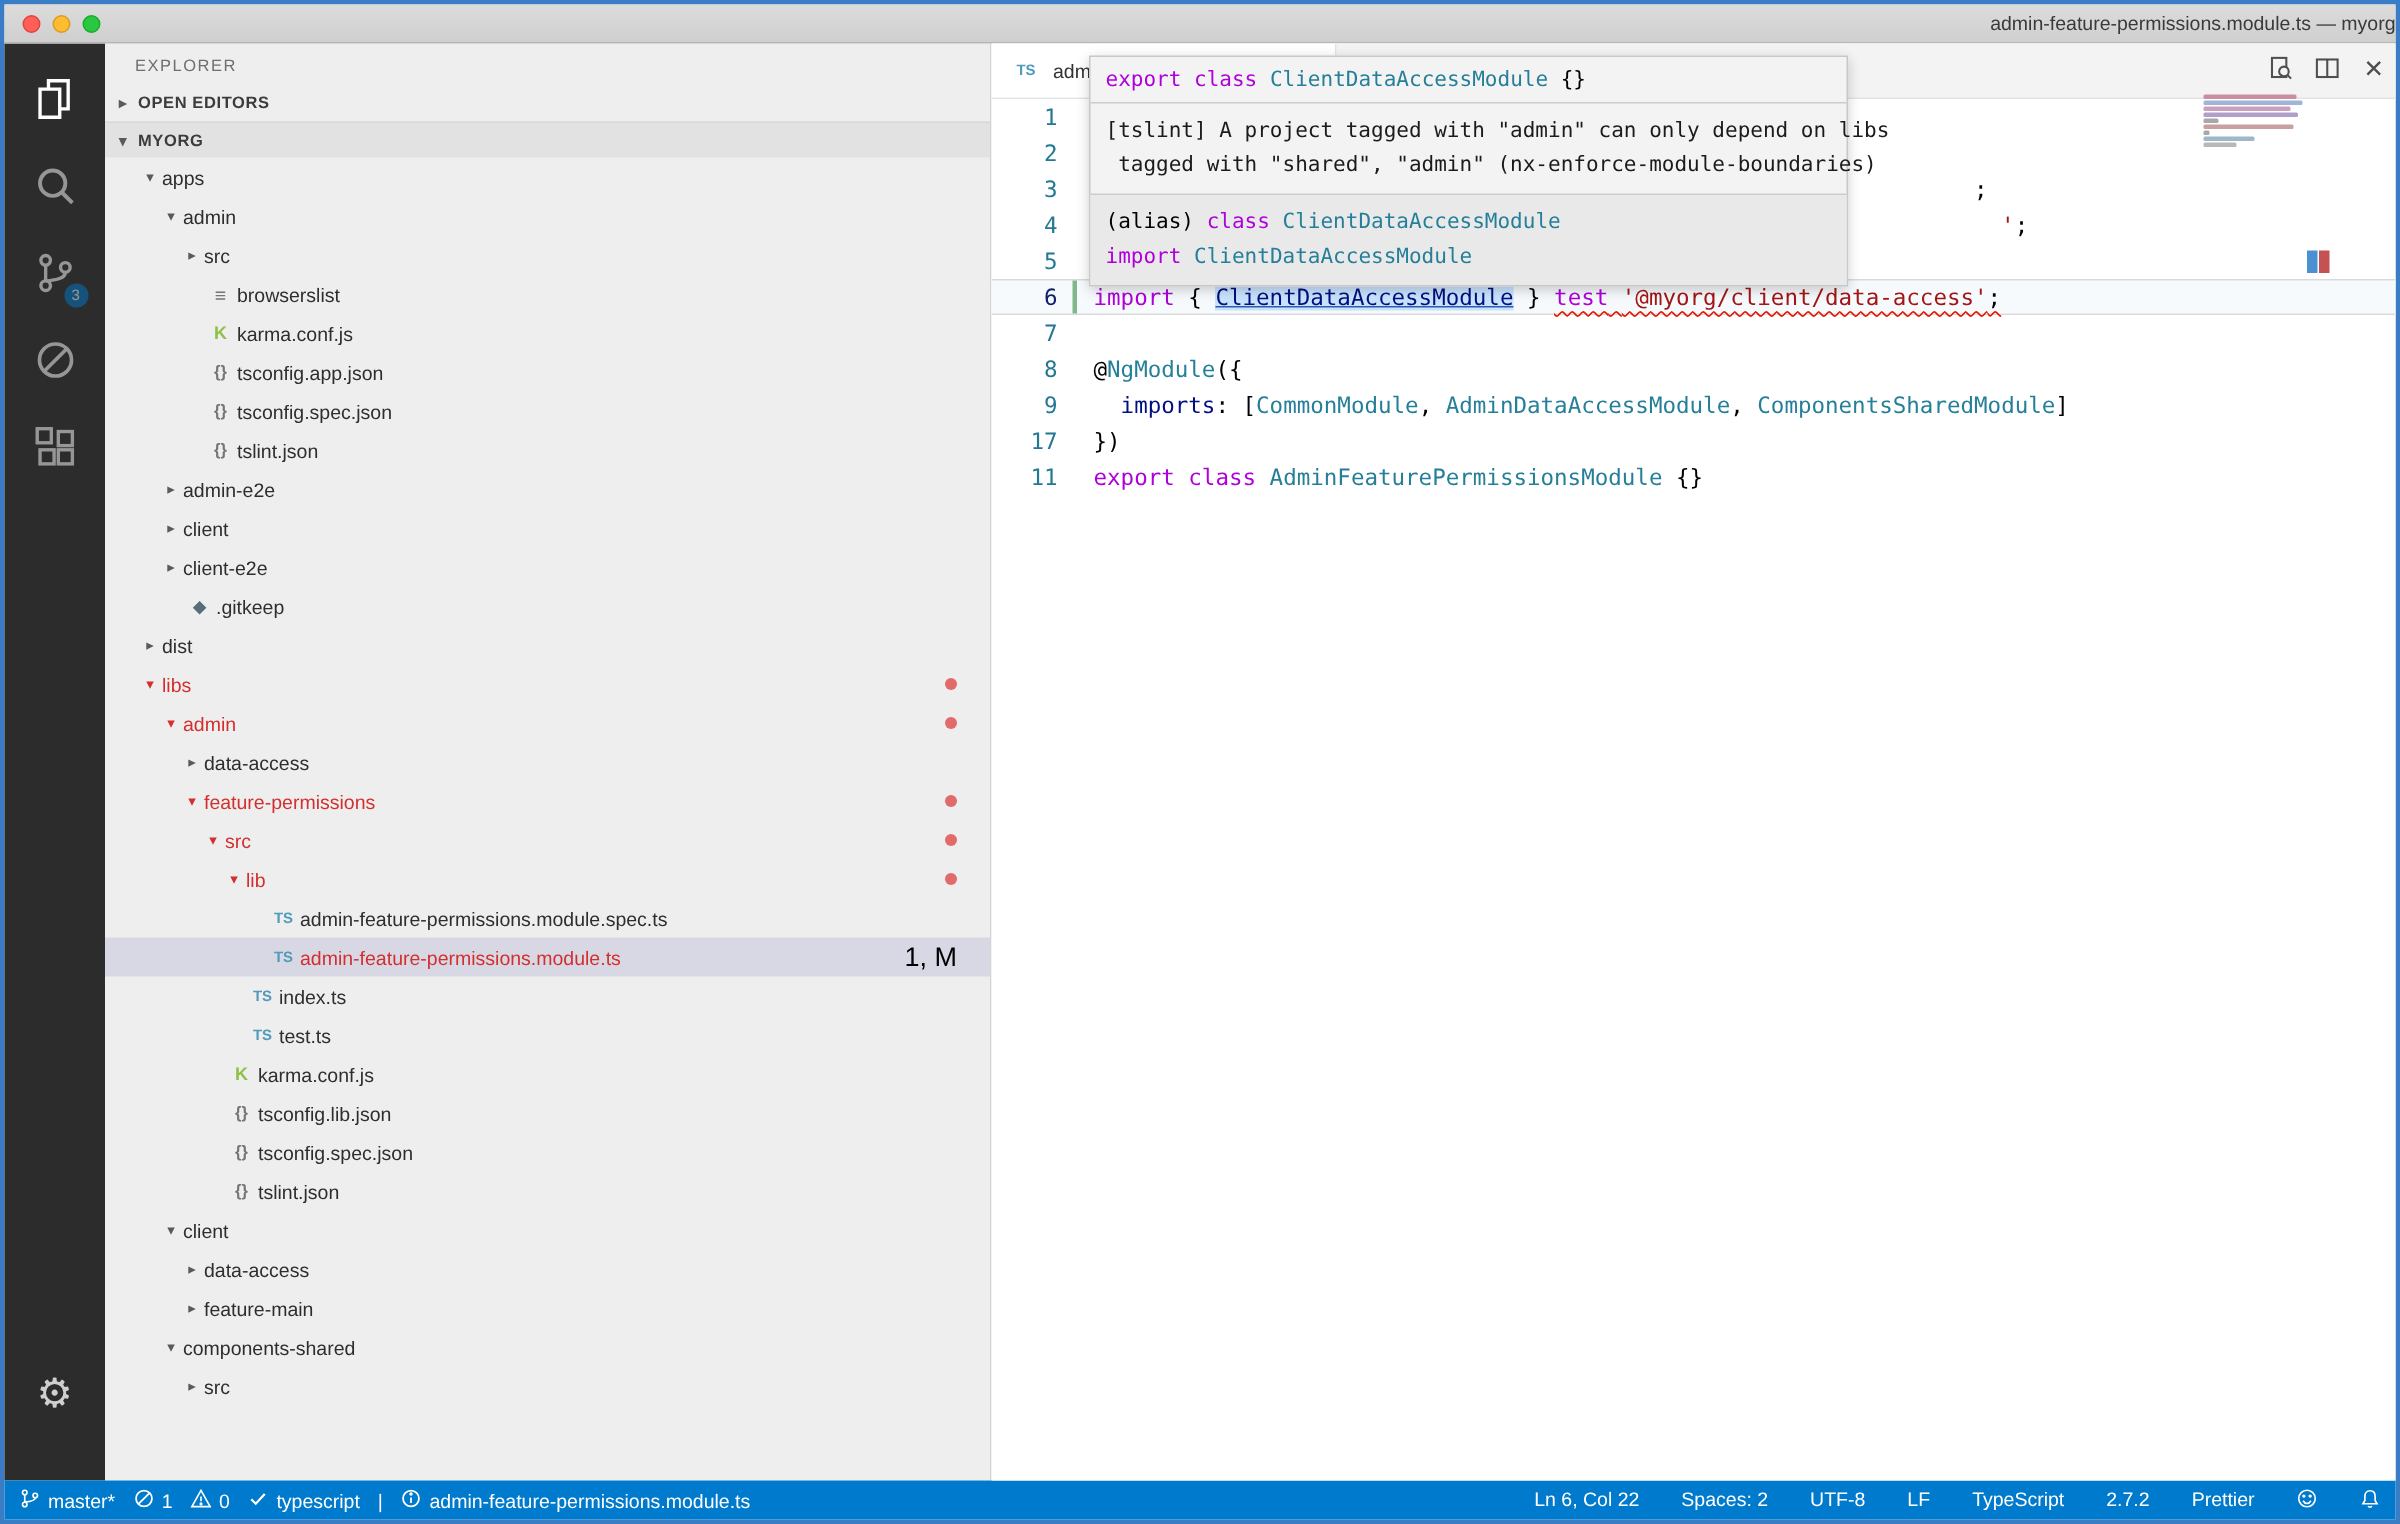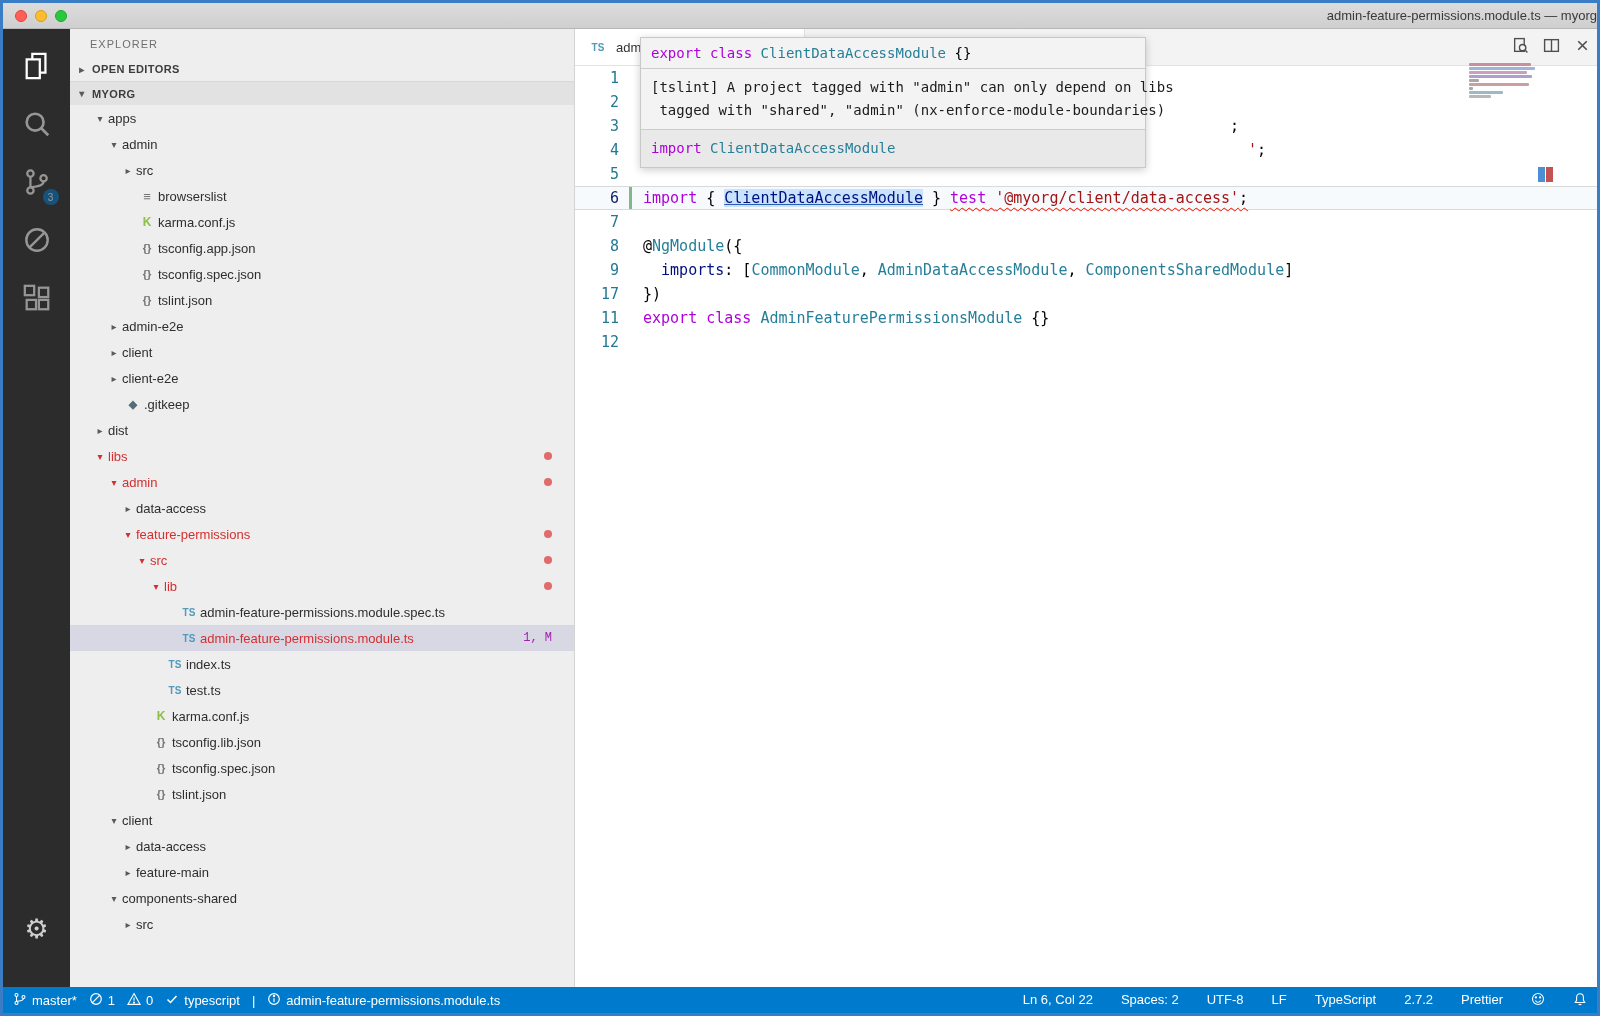--- a/index.html
+++ b/index.html
@@ -27,21 +27,21 @@
   .ab-item { width:48px; height:58px; display:flex; align-items:center; justify-content:center;
              position:relative; color:#ffffff; opacity:.5; cursor:pointer; }
   .ab-item.active { opacity:1; }
   .ab-item svg { width:30px; height:30px; }
   .ab-badge { position:absolute; right:2px; bottom:6px; min-width:16px; height:16px; border-radius:8px;
               background:#007acc; color:#fff; font-size:10px; display:flex; align-items:center;
               justify-content:center; opacity:1; }
   .ab-settings { margin-top:auto; margin-bottom:42px; font-size:27px; color:#cfcfcf; cursor:pointer; }
 
   
-  .sidebar { width:505px; background:#eeeeee; border-right:1px solid #d4d4d4; flex:0 0 auto;
+  .sidebar { width:591px; background:#eeeeee; border-right:1px solid #d4d4d4; flex:0 0 auto;
              display:flex; flex-direction:column; overflow:hidden; font-size:13px; color:#2e2e2e; }
   .sb-title { padding:9px 0 7px 20px; font-size:11px; letter-spacing:1px; color:#6f6f6f; }
   .sb-section { height:24px; display:flex; align-items:center; gap:4px; padding-left:6px;
                 font-size:11px; font-weight:bold; color:#3c3c3c; letter-spacing:.4px; cursor:pointer; }
   .sb-section.shaded { background:#e2e2e2; border-top:1px solid #d8d8d8; }
   .chev { width:12px; text-align:center; font-size:10px; color:#5a5a5a; font-style:normal; }
 
   .tree { flex:1; overflow:hidden; }
   .tree-row { height:26px; display:flex; align-items:center; cursor:pointer; position:relative; }
   .tree-row.selected { background:#d8d8e4; }
@@ -49,21 +49,21 @@
   .twisty.mod { color:#d32f2f; }
   .ficon { width:22px; flex:0 0 auto; font-weight:bold; font-size:10px; text-align:center; }
   .ficon-ts { color:#519aba; }
   .ficon-karma { color:#8dc149; font-size:12px; }
   .ficon-json { color:#757575; font-size:11px; }
   .ficon-list { color:#757575; font-size:13px; }
   .ficon-git { color:#546e7a; font-size:11px; }
   .tlabel { white-space:nowrap; }
   .tlabel.mod { color:#d32f2f; }
   .tright { margin-left:auto; padding-right:22px; display:flex; align-items:center; gap:8px; }
-  .tbadge { color:#a21caf; font-size:12px;font-family:Liberation Mono, monospace; }
+  .tbadge { color:#000000; font-size:18px; }
   .tdot { width:8px; height:8px; border-radius:50%; background:#e16a6a; }
 
   
   .editor { flex:1; position:relative; background:#fff; overflow:hidden; }
   .tabbar { height:37px; background:#f3f3f3; border-bottom:1px solid #e3e3e3; display:flex; }
   .tab { width:230px; background:#ffffff; display:flex; align-items:center; gap:7px; padding:0 12px;
          border-right:1px solid #e3e3e3; font-size:13px; color:#333; cursor:pointer; overflow:hidden;
          white-space:nowrap; }
   .editor-actions { position:absolute; top:0; right:6px; height:37px; display:flex; align-items:center;
                     gap:14px; color:#4f4f4f; z-index:5; }
@@ -443,30 +443,26 @@
             <span class="ctext"><span class="tok-plain">  </span><span class="tok-prop">imports</span><span class="tok-plain">: [</span><span class="tok-type">CommonModule</span><span class="tok-plain">, </span><span class="tok-type">AdminDataAccessModule</span><span class="tok-plain">, </span><span class="tok-type">ComponentsSharedModule</span><span class="tok-plain">]</span></span>
           </div>
           <div class="cline">
             <span class="ln">17</span>
             <span class="ctext"><span class="tok-plain">})</span></span>
           </div>
           <div class="cline">
             <span class="ln">11</span>
             <span class="ctext"><span class="tok-kw">export</span><span class="tok-plain"> </span><span class="tok-kw">class</span><span class="tok-plain"> </span><span class="tok-type">AdminFeaturePermissionsModule</span><span class="tok-plain"> {}</span></span>
           </div>
-          <div class="cline">
-            <span class="ln">12</span>
-            <span class="ctext"></span>
-          </div>
         </div>
 
       <div class="hover">
         <div class="hover-sig"><span class="tok-kw">export</span><span class="tok-plain"> </span><span class="tok-kw">class</span><span class="tok-plain"> </span><span class="tok-type">ClientDataAccessModule</span><span class="tok-plain"> {}</span></div>
         <div class="hover-msg"><div>[tslint] A project tagged with "admin" can only depend on libs</div><div> tagged with "shared", "admin" (nx-enforce-module-boundaries)</div></div>
-        <div class="hover-alias"><div><span class="tok-kw">import</span><span class="tok-plain"> </span><span class="tok-type">ClientDataAccessModule</span></div></div>
+        <div class="hover-alias"><div><span class="tok-plain">(alias) </span><span class="tok-kw">class</span><span class="tok-plain"> </span><span class="tok-type">ClientDataAccessModule</span></div><div><span class="tok-kw">import</span><span class="tok-plain"> </span><span class="tok-type">ClientDataAccessModule</span></div></div>
       </div>
 
       <div class="minimap">
         <i></i>
           <i></i>
           <i></i>
           <i></i>
           <i></i>
           <i></i>
           <i></i>

